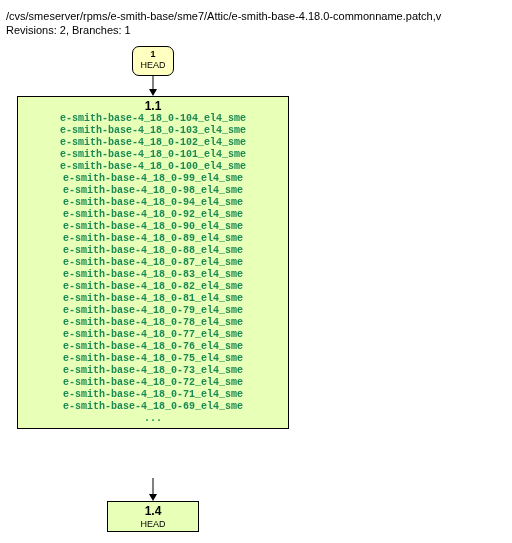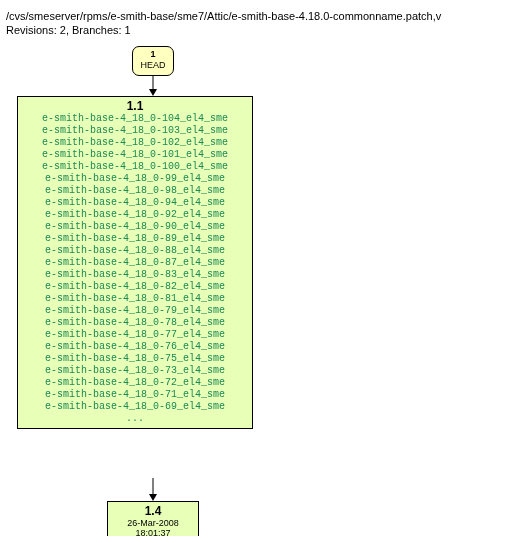--- a/index.html
+++ b/index.html
@@ -38,21 +38,21 @@
     background: #ffffc0;
     border-radius: 7px;
     font-size: 9px;
     padding-top: 2px;
     line-height: 11px;
   }
   .node.main .num { font-weight: bold; }
   .node.rev11 {
     left: 17px;
     top: 50px;
-    width: 236px;
+    width: 272px;
     background: #e8ffb8;
     padding: 2px 4px 3px 4px;
   }
   .node.rev12 {
     left: 107px;
     top: 455px;
     width: 92px;
     background: #e8ffb8;
     padding: 2px 4px 2px 4px;
   }
@@ -62,21 +62,21 @@
     line-height: 14px;
   }
   .date {
     font-size: 9px;
     line-height: 10px;
     margin-bottom: 2px;
   }
   .tags {
     font-size: 10px;
     color: #1a8a54;
-    font-weight: normal;
+    font-weight: bold;
     font-family: "Courier New", monospace;
     line-height: 12px;
     text-align: center;
     white-space: pre;
   }
   .head {
     font-size: 9px;
     line-height: 10px;
     margin-top: 1px;
   }
@@ -132,17 +132,16 @@
 e-smith-base-4_18_0-75_el4_sme
 e-smith-base-4_18_0-73_el4_sme
 e-smith-base-4_18_0-72_el4_sme
 e-smith-base-4_18_0-71_el4_sme
 e-smith-base-4_18_0-69_el4_sme</div>
     <div class="tags">...</div>
   </div>
 
   <div class="node rev12">
     <div class="ver">1.4</div>
-    <div class="date">26-Mar-2008 18:01:37</div>
     <div class="head">HEAD</div>
   </div>
 
 </div>
 
 </body></html>

